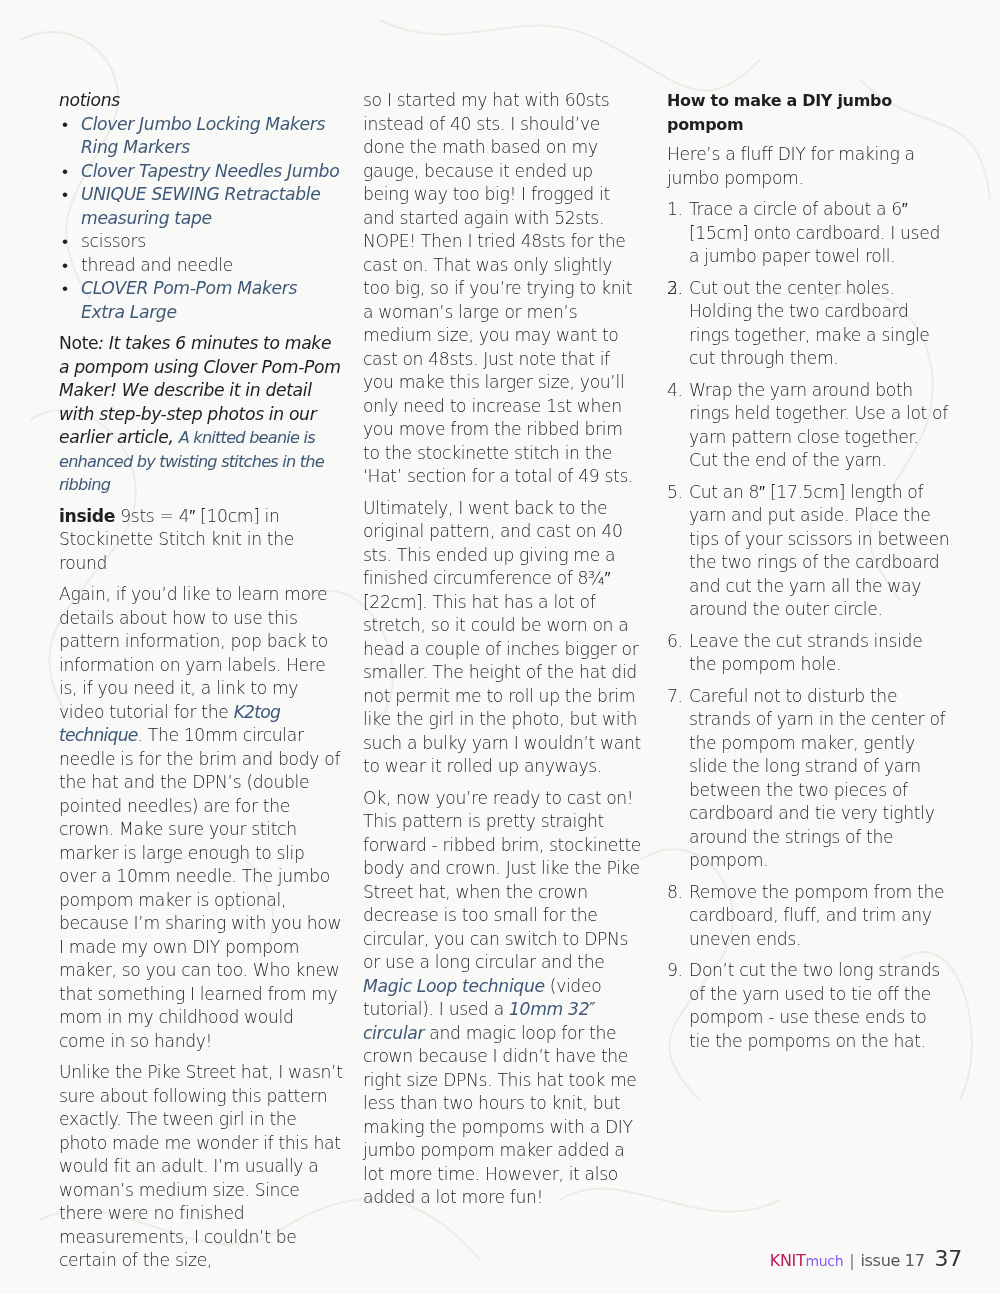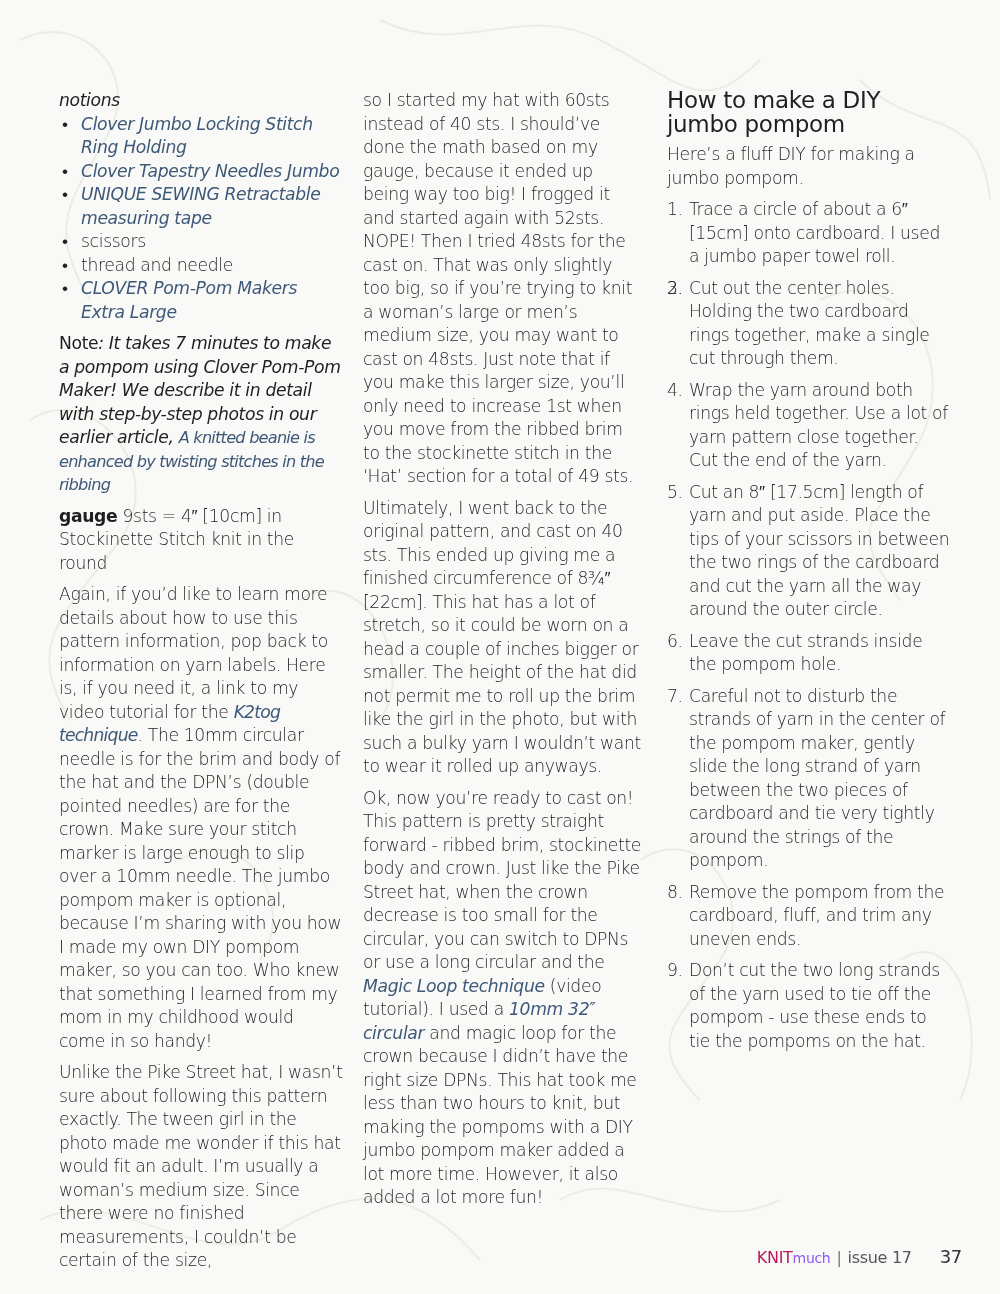--- a/index.html
+++ b/index.html
@@ -21,33 +21,33 @@
   .c2 { left:363px; width:280px; }
   .c3 { left:667px; width:285px; }
   .link { color:#3e5878; font-style:italic; text-decoration:none; cursor:pointer; }
   .it { font-style:italic; }
   .b { font-weight:bold; }
   ul.notions { list-style:none; margin:0 0 8px 0; padding:0; }
   ul.notions li { position:relative; padding-left:22px; }
   ul.notions li::before { content:"\2022"; position:absolute; left:3px; top:0; color:#222; }
   .note-link { letter-spacing:-0.8px; }
   h2.sec {
-    margin:0 0 7px 0; font-size:23px; line-height:23.5px; font-weight:normal; letter-spacing:-0.3px;
+    margin:0 0 7px 0; font-size:16px; line-height:23.5px; font-weight:bold; letter-spacing:-0.3px;
   }
   ol.steps { list-style:none; margin:0; padding:0; }
   ol.steps li { position:relative; padding-left:22px; margin-bottom:8px; }
   ol.steps li .num { position:absolute; left:0; top:0; }
   .footer {
     position:absolute; right:38px; top:1246px; z-index:1;
     font-size:16px; color:#555; letter-spacing:-0.3px;
   }
   .footer .brand { color:#be185d;text-align:center; }
   .footer .brand-sub { font-size:14px; color:#8b5cf6; }
   .footer .sep { margin:0 6px; color:#777; }
-  .footer .page { font-size:18px; color:#333; margin-left:28px; }
+  .footer .page { font-size:22px; color:#333; margin-left:10px; }
 </style>
 </head>
 <body>
 
 <svg class="bg-art" viewBox="0 0 1000 1294" fill="none" stroke="#ebebe8" stroke-width="2">
   <path d="M20 40 C80 10,140 70,110 130 S40 220,90 300"></path>
   <path d="M380 20 C460 60,520 0,600 40 S700 120,760 60"></path>
   <path d="M860 80 C920 140,980 100,990 200"></path>
   <path d="M30 420 C90 380,170 470,120 540 S20 640,70 720"></path>
   <path d="M300 600 C360 560,420 660,380 720"></path>
@@ -55,29 +55,29 @@
   <path d="M640 860 C700 820,760 900,720 960 S640 1040,700 1100"></path>
   <path d="M40 1220 C120 1180,200 1280,280 1230 S420 1190,480 1260"></path>
   <path d="M560 1200 C620 1160,700 1240,780 1200"></path>
   <path d="M900 960 C960 920,990 1040,960 1100"></path>
   <path d="M180 860 C240 820,300 900,260 960"></path>
 </svg>
 
 <div class="col c1">
   <div class="it">notions</div>
   <ul class="notions">
-    <li><a class="link">Clover Jumbo Locking Stitch Ring Holding</a></li>
+    <li><a class="link">Clover Jumbo Locking Makers Ring Markers</a></li>
     <li><a class="link">Clover Tapestry Needles Jumbo</a></li>
     <li><a class="link">UNIQUE SEWING Retractable measuring tape</a></li>
     <li><span>scissors</span></li>
     <li><span>thread and needle</span></li>
     <li><a class="link">CLOVER Pom-Pom Makers Extra Large</a></li>
   </ul>
-  <p class="it"><span style="font-style:normal;font-weight:400">Note</span><span>: It takes 7 minutes to make a pompom using Clover Pom-Pom Maker! We describe it in detail with step-by-step photos in our earlier article, </span><a class="link note-link" style="font-size:16.2px">A knitted beanie is enhanced by twisting stitches in the ribbing</a></p>
-  <p><span class="b">gauge</span><span> 9sts = 4″ [10cm] in Stockinette Stitch knit in the round</span></p>
+  <p class="it"><span style="font-style:normal;font-weight:400">Note</span><span>: It takes 6 minutes to make a pompom using Clover Pom-Pom Maker! We describe it in detail with step-by-step photos in our earlier article, </span><a class="link note-link" style="font-size:16.2px">A knitted beanie is enhanced by twisting stitches in the ribbing</a></p>
+  <p><span class="b">inside</span><span> 9sts = 4″ [10cm] in Stockinette Stitch knit in the round</span></p>
   <p><span>Again, if you’d like to learn more details about how to use this pattern information, pop back to information on yarn labels. Here is, if you need it, a link to my video tutorial for the </span><a class="link" style="letter-spacing:-0.8px">K2tog technique</a><span>. The 10mm circular needle is for the brim and body of the hat and the DPN’s (double pointed needles) are for the crown. Make sure your stitch marker is large enough to slip over a 10mm needle. The jumbo pompom maker is optional, because I’m sharing with you how I made my own DIY pompom maker, so you can too. Who knew that something I learned from my mom in my childhood would come in so handy!</span></p>
   <p>Unlike the Pike Street hat, I wasn’t sure about following this pattern exactly. The tween girl in the photo made me wonder if this hat would fit an adult. I’m usually a woman’s medium size. Since there were no finished measurements, I couldn’t be certain of the size,</p>
 </div>
 
 <div class="col c2">
   <p>so I started my hat with 60sts instead of 40 sts. I should’ve done the math based on my gauge, because it ended up being way too big! I frogged it and started again with 52sts. NOPE! Then I tried 48sts for the cast on. That was only slightly too big, so if you’re trying to knit a woman’s large or men’s medium size, you may want to cast on 48sts. Just note that if you make this larger size, you’ll only need to increase 1st when you move from the ribbed brim to the stockinette stitch in the ‘Hat’ section for a total of 49 sts.</p>
   <p>Ultimately, I went back to the original pattern, and cast on 40 sts. This ended up giving me a finished circumference of 8¾″ [22cm]. This hat has a lot of stretch, so it could be worn on a head a couple of inches bigger or smaller. The height of the hat did not permit me to roll up the brim like the girl in the photo, but with such a bulky yarn I wouldn’t want to wear it rolled up anyways.</p>
   <p><span>Ok, now you’re ready to cast on! This pattern is pretty straight forward - ribbed brim, stockinette body and crown. Just like the Pike Street hat, when the crown decrease is too small for the circular, you can switch to DPNs or use a long circular and the </span><a class="link">Magic Loop technique</a><span> (video tutorial). I used a </span><a class="link">10mm 32″ circular</a><span> and magic loop for the crown because I didn’t have the right size DPNs. This hat took me less than two hours to knit, but making the pompoms with a DIY jumbo pompom maker added a lot more time. However, it also added a lot more fun!</span></p>
 </div>
 

